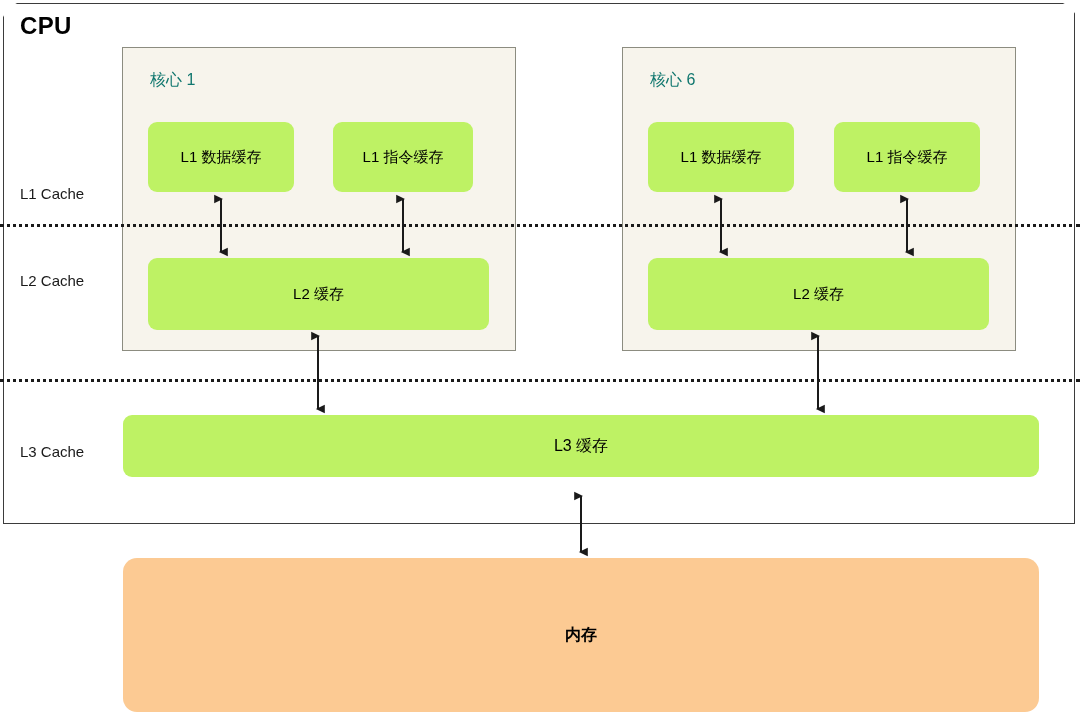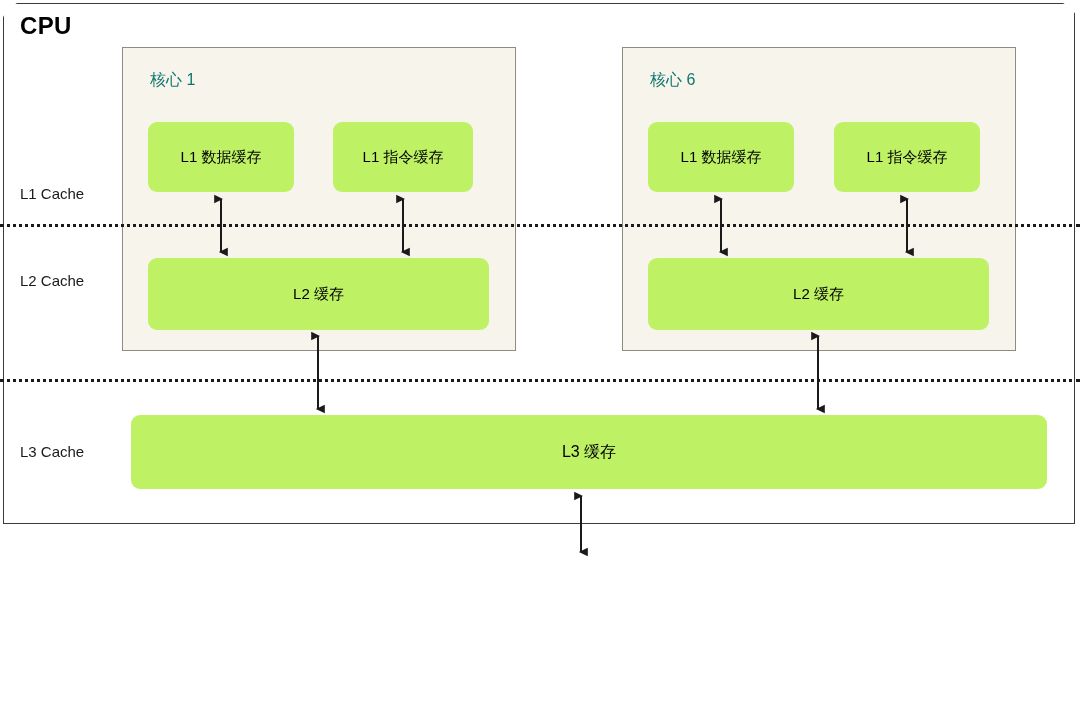--- a/index.html
+++ b/index.html
@@ -72,23 +72,22 @@
     box-sizing: border-box;
     text-align: center;
   }
   .l1d-1  { left: 148px; top: 122px; width: 146px; height: 70px; }
   .l1i-1  { left: 333px; top: 122px; width: 140px; height: 70px; }
   .l2-1   { left: 148px; top: 258px; width: 341px; height: 72px; }
   .l1d-2  { left: 648px; top: 122px; width: 146px; height: 70px; }
   .l1i-2  { left: 834px; top: 122px; width: 146px; height: 70px; }
   .l2-2   { left: 648px; top: 258px; width: 341px; height: 72px; }
   .l3 {
-    left: 123px; top: 415px; width: 916px; height: 74px;
+    left: 123px; top: 415px; width: 916px; height: 62px;
     font-size: 16px;
-    margin-left: 8px;
   }
 
   
   .memory-box {
     position: absolute;
     left: 123px;
     top: 558px;
     width: 916px;
     height: 154px;
     background: #fcca93;
@@ -156,20 +155,21 @@
   </div>
   <div class="cache-box l1d-2">L1 数据缓存</div>
   <div class="cache-box l1i-2">L1 指令缓存</div>
   <div class="cache-box l2-2">L2 缓存</div>
 
   <div class="dotted-sep sep-1"></div>
   <div class="dotted-sep sep-2"></div>
 
   <div class="cache-box l3">L3 缓存</div>
 
+  <div class="memory-box">内存</div>
 
   <svg class="arrow-layer" viewBox="0 0 1080 718" xmlns="http://www.w3.org/2000/svg">
     <defs>
       <marker id="ah-up" markerWidth="10" markerHeight="10" refX="5" refY="2.2" orient="auto" markerUnits="userSpaceOnUse">
         <path d="M5,0 L9.2,9 L0.8,9 Z" fill="#1a1a1a"></path>
       </marker>
       <marker id="ah-dn" markerWidth="10" markerHeight="10" refX="5" refY="6.8" orient="auto" markerUnits="userSpaceOnUse">
         <path d="M5,9 L0.8,0 L9.2,0 Z" fill="#1a1a1a"></path>
       </marker>
     </defs>

